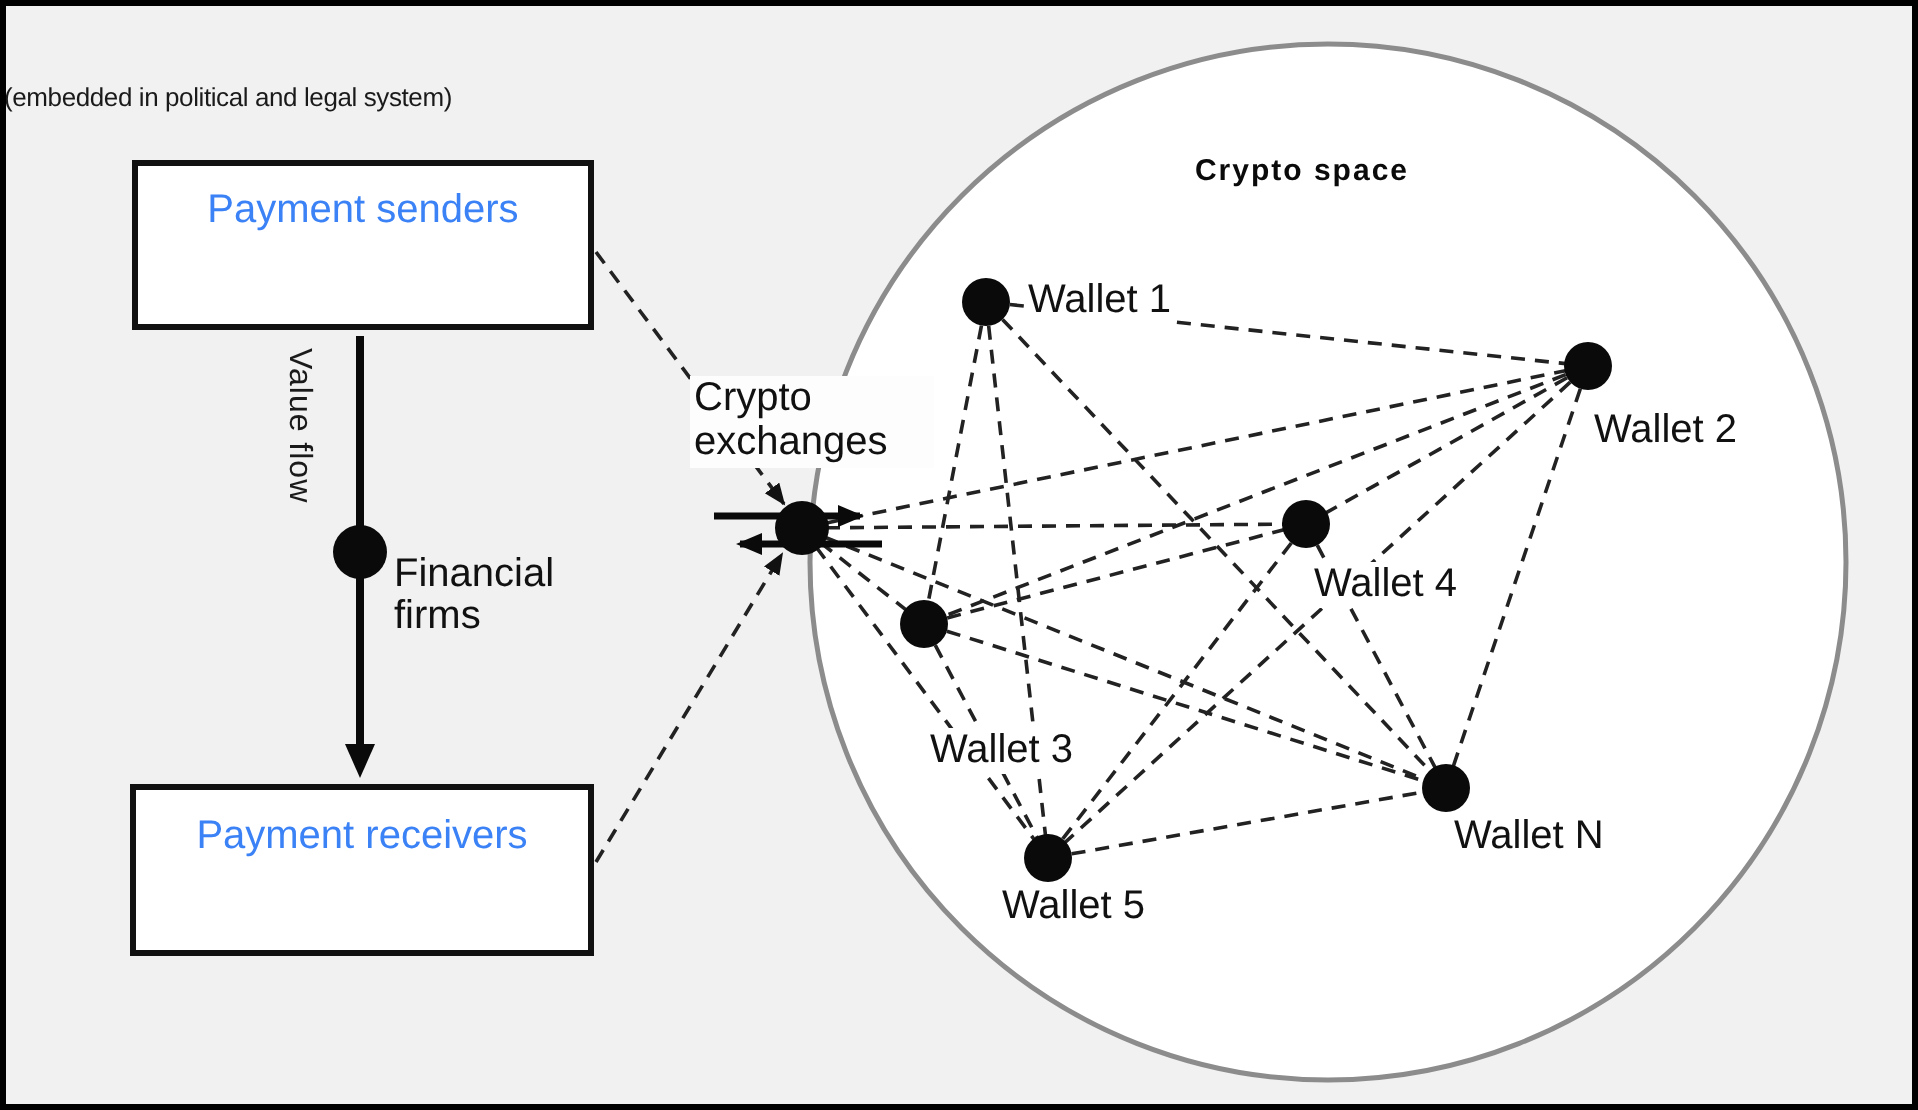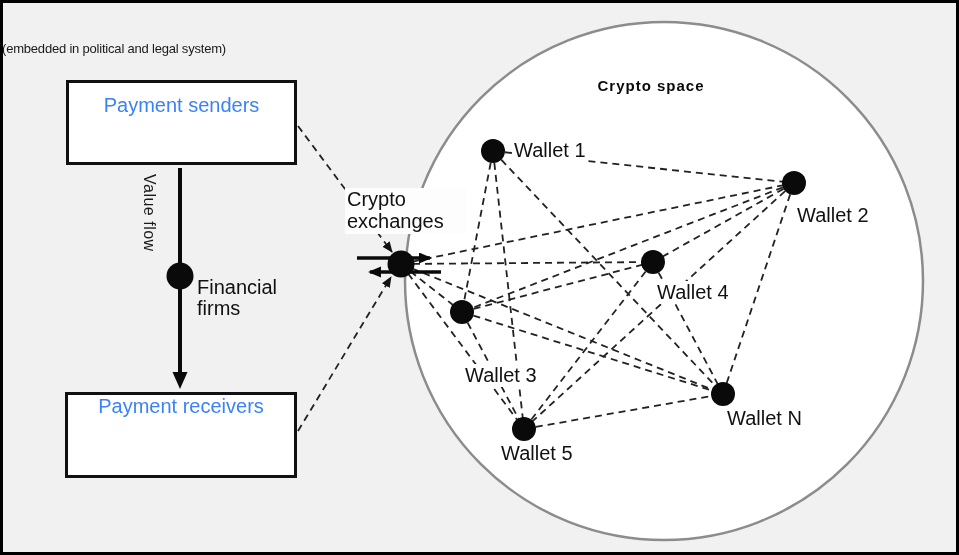--- a/index.html
+++ b/index.html
@@ -32,21 +32,21 @@
   .box {
     position: absolute;
     background: #ffffff;
     border: 3px solid #111;
     box-sizing: border-box;
     z-index: 8;
     text-align: center;
     font-size: 20px; color: #3b82f6;
   }
   #senders-box  { left: 66px; top: 80px;  width: 231px; height: 85px; padding-top: 11px; }
-  #receivers-box{ left: 65px; top: 392px; width: 232px; height: 86px; }
+  #receivers-box{ left: 65px; top: 392px; width: 232px; height: 86px; padding-top: 12px; }
 
   #value-flow-label {
     left: 140px; top: 174px;
     writing-mode: vertical-rl;
     font-size: 16px; letter-spacing: 0.5px; color: #1a1a1a;
   }
   #financial-firms-label {
     left: 197px; top: 257px; width: 96px;
     font-size: 20px; line-height: 21px;
     white-space: normal;

